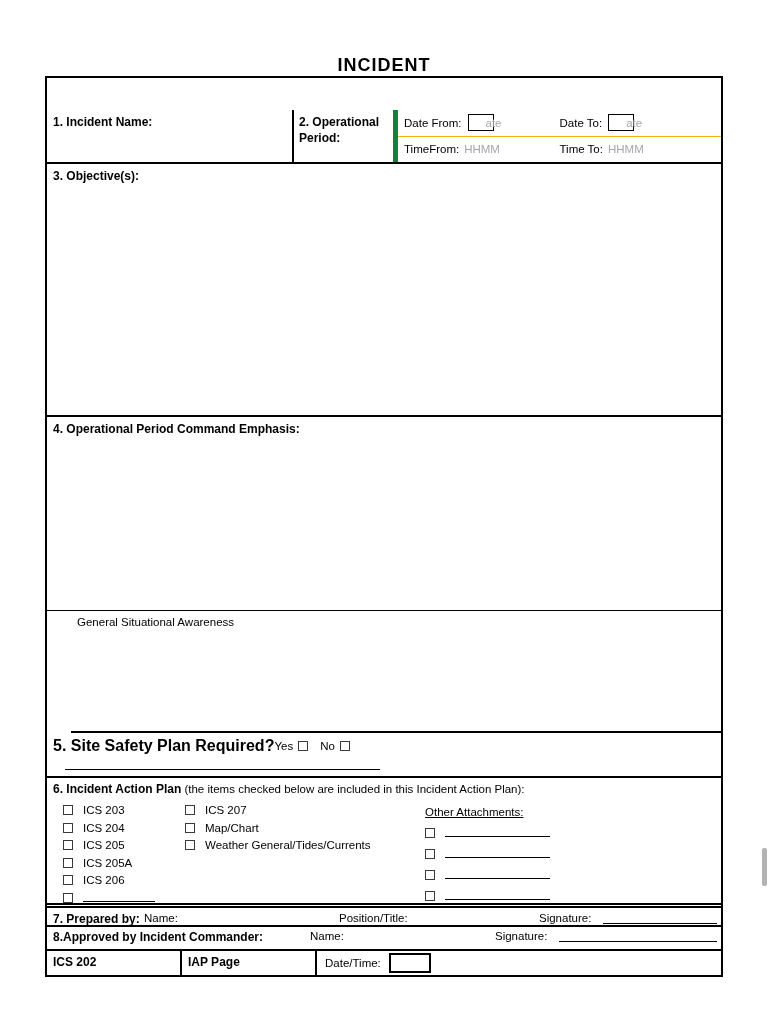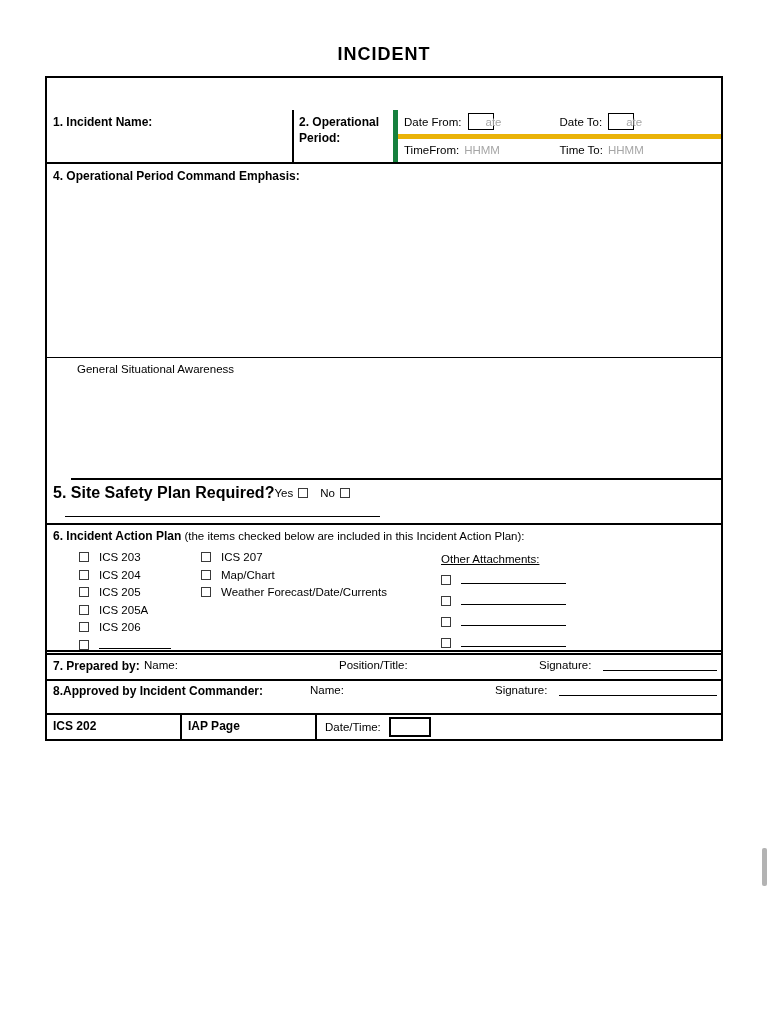--- a/index.html
+++ b/index.html
@@ -2,37 +2,37 @@
 <html><head>
 <meta charset="utf-8">
 <style>
   * { margin:0; padding:0; box-sizing:border-box; }
   html,body { background:#fff; }
   .page {
     position:relative; width:768px; height:1024px; background:#ffffff;
     font-family:"Liberation Sans", sans-serif; color:#000; overflow:hidden;
   }
   .title {
-    position:absolute; top:44px; left:0; width:100%;
+    position:absolute; top:55px; left:0; width:100%;
     display:flex; justify-content:center; align-items:flex-start; gap:10px;
     font-weight:bold;
   }
   .title .t1 { font-size:18px; letter-spacing:1px; }
   .title .t2 { font-size:17px; margin-top:7px; letter-spacing:.5px; }
 
   .form { position:absolute; left:45px; top:76px; width:678px; border:2px solid #000; background:#fff; }
   .row { border-bottom:2px solid #000; position:relative; background:#fff; }
 
   
   .hdr { display:flex; height:54px;margin-top:32px; }
   .cell-incident { width:247px; border-right:2px solid #000; padding:5px 6px; font-weight:bold; font-size:12px; }
   .cell-opperiod { width:104px; border-right:5px solid #15803d; padding:5px 5px; font-weight:bold; font-size:12px; line-height:1.3; }
   .cell-dates { flex:1; display:flex; flex-direction:column; font-size:11.5px; }
   .subrow { flex:1; display:flex; align-items:center; padding:0 6px; }
-  .subrow.first { border-bottom:5px solid #eab308; }
+  .subrow.first { border-bottom:1px solid #eab308; }
   .dgroup { display:flex; align-items:center; width:50%; }
   .mini-box { width:26px; height:17px; border:1.5px solid #000; margin-left:6px; background:#fff; flex:none; }
   .ph { color:#a6a6a6; }
   .ph.overlap { margin-left:-8px; }
   .ph.gap { margin-left:5px; }
 
   
   .sec-label-bold { font-weight:bold; font-size:12px; padding:5px 6px; }
   .sec-label { font-size:11.5px; padding:5px 6px; }
   .fill-area { position:absolute; left:0; right:0; bottom:0; top:22px; }
@@ -47,32 +47,32 @@
   .cbx { display:inline-block; width:10px; height:10px; border:1.5px solid #3a3a3a; background:#fff; vertical-align:-1px; }
   .safety-line1 .cbx { margin-left:5px; margin-right:12px; }
   .safety-line2 { margin-top:3px; padding-left:12px; display:flex; align-items:flex-end; }
   .safety-line2 .q2 { font-weight:bold; font-size:12px; }
   .fill-line { display:inline-block; border-bottom:1px solid #000; height:12px; }
 
   
   #row-iap { height:127px; font-size:11.5px; border-bottom:2px solid #000; }
   .iap-header { padding:4px 6px; }
   .iap-header .b { font-weight:bold; font-size:12px; }
-  .iap-cols { display:flex; padding-left:32px; padding-top:2px; }
+  .iap-cols { display:flex; padding-left:16px; padding-top:2px; }
   .iap-col { line-height:17.5px; }
   .iap-col1 { width:122px; }
   .iap-col2 { width:216px; }
   .iap-col3 { padding-left:24px; line-height:21px; }
   .iap-item .cbx { margin-right:10px; }
   .oa-title { text-decoration:underline; }
   .gap-line { height:3px; border-bottom:2px solid #000; background:#fff; }
 
   
-  #row-prepared { height:26px; font-size:11.5px;padding-left:8px; }
-  #row-approved { height:34px; font-size:11.5px; }
+  #row-prepared { height:19px; font-size:11.5px;padding-left:8px; }
+  #row-approved { height:24px; font-size:11.5px; }
   .abs { position:absolute; top:4px; }
   .bold { font-weight:bold; font-size:12px; }
   .sig-line { position:absolute; border-bottom:1px solid #000; }
 
   
   .footer { display:flex; height:24px; border-bottom:none; }
   .fcell1 { width:135px; border-right:2px solid #000; font-weight:bold; font-size:12px; padding:4px 6px; }
   .fcell2 { width:135px; border-right:2px solid #000; font-weight:bold; font-size:12px; padding:4px 6px; }
   .fcell3 { flex:1; display:flex; align-items:center; padding-left:8px; font-size:11.5px; }
   .dt-box { width:42px; height:20px; border:2px solid #000; margin-left:8px; background:#fff; }
@@ -116,20 +116,24 @@
             <span class="ph gap">HHMM</span>
           </div>
           <div class="dgroup">
             <span>Time To:</span>
             <span class="ph gap">HHMM</span>
           </div>
         </div>
       </div>
     </div>
 
+    <div class="row" id="row-objectives">
+      <div class="sec-label-bold">3. Objective(s):</div>
+      <div class="fill-area"></div>
+    </div>
 
     <div class="row" id="row-emphasis">
       <div class="sec-label-bold">4. Operational Period Command Emphasis:</div>
       <div class="fill-area"></div>
     </div>
 
     <div class="row" id="row-situational">
       <div class="sec-label">General Situational Awareness</div>
       <div class="fill-area"></div>
     </div>
@@ -156,21 +160,21 @@
           <div class="iap-item"><span class="cbx"></span><span>ICS 203</span></div>
           <div class="iap-item"><span class="cbx"></span><span>ICS 204</span></div>
           <div class="iap-item"><span class="cbx"></span><span>ICS 205</span></div>
           <div class="iap-item"><span class="cbx"></span><span>ICS 205A</span></div>
           <div class="iap-item"><span class="cbx"></span><span>ICS 206</span></div>
           <div class="iap-item"><span class="cbx"></span><span class="fill-line" style="width:72px;"></span></div>
         </div>
         <div class="iap-col iap-col2">
           <div class="iap-item"><span class="cbx"></span><span>ICS 207</span></div>
           <div class="iap-item"><span class="cbx"></span><span>Map/Chart</span></div>
-          <div class="iap-item"><span class="cbx"></span><span>Weather Forecast/Date/Currents</span></div>
+          <div class="iap-item"><span class="cbx"></span><span>Weather General/Tides/Currents</span></div>
         </div>
         <div class="iap-col iap-col3">
           <div class="oa-title">Other Attachments:</div>
           <div class="iap-item"><span class="cbx"></span><span class="fill-line" style="width:105px;"></span></div>
           <div class="iap-item"><span class="cbx"></span><span class="fill-line" style="width:105px;"></span></div>
           <div class="iap-item"><span class="cbx"></span><span class="fill-line" style="width:105px;"></span></div>
           <div class="iap-item"><span class="cbx"></span><span class="fill-line" style="width:105px;"></span></div>
         </div>
       </div>
     </div>

